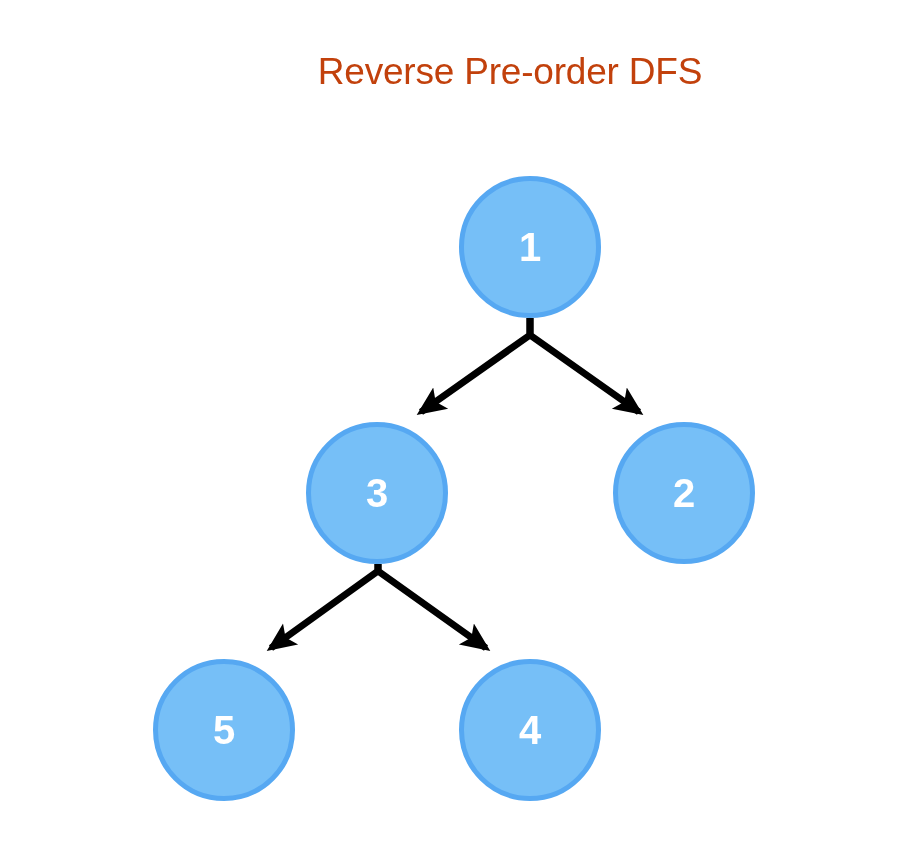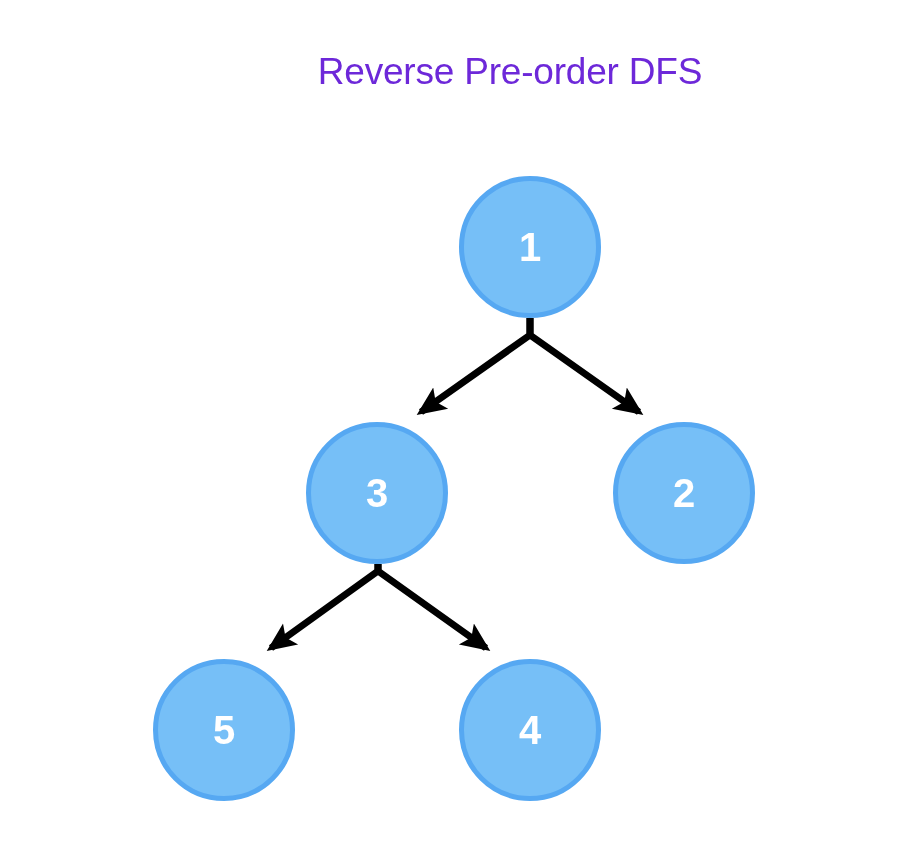--- a/index.html
+++ b/index.html
@@ -20,21 +20,21 @@
     background: #ffffff;
   }
   #diagram-title {
     position: absolute;
     left: 0;
     top: 46px;
     width: 920px;
     text-align: center;
     font-size: 37px;
     font-weight: 400;
-    color: #6d28d9;
+    color: #c2410c;
     letter-spacing: -0.2px;
     line-height: 52px;
     white-space: nowrap;
   }
   
   #diagram-title .title-shift {
     display: inline-block;
     transform: translateX(50px);
   }
   #edge-layer {

